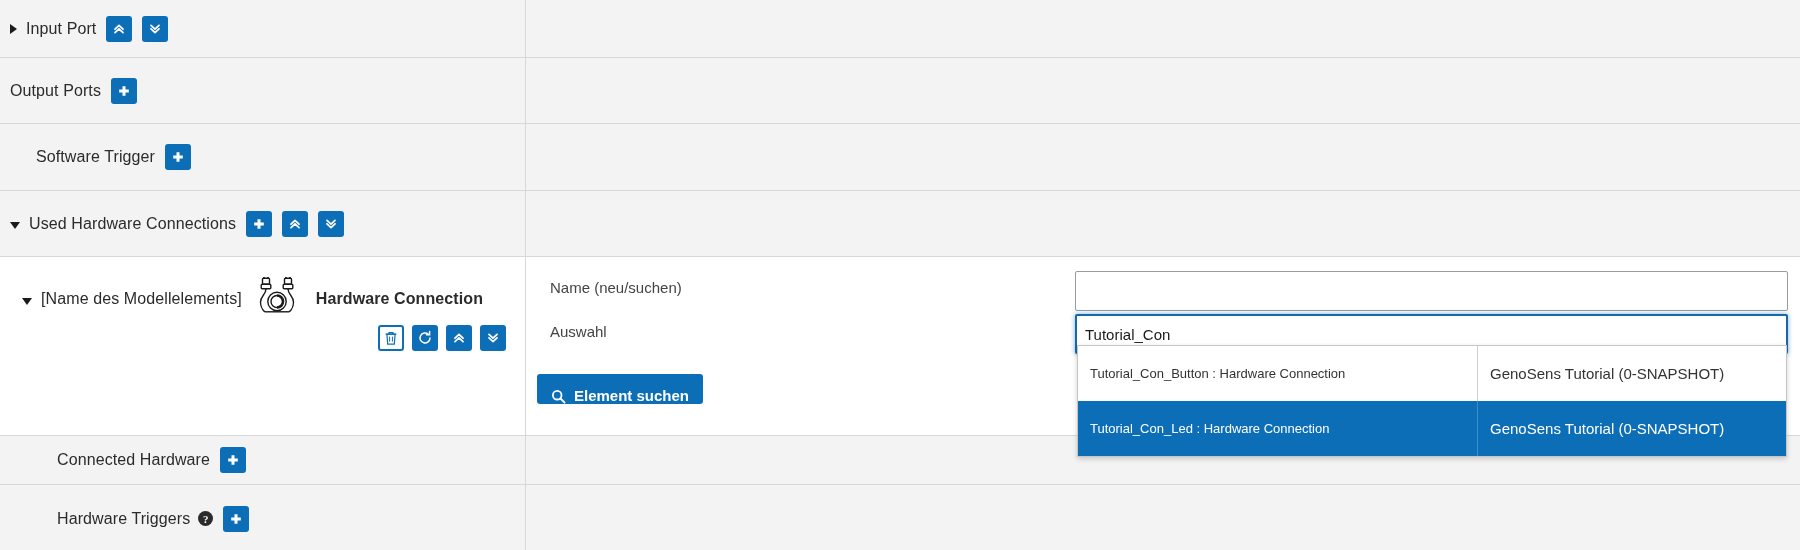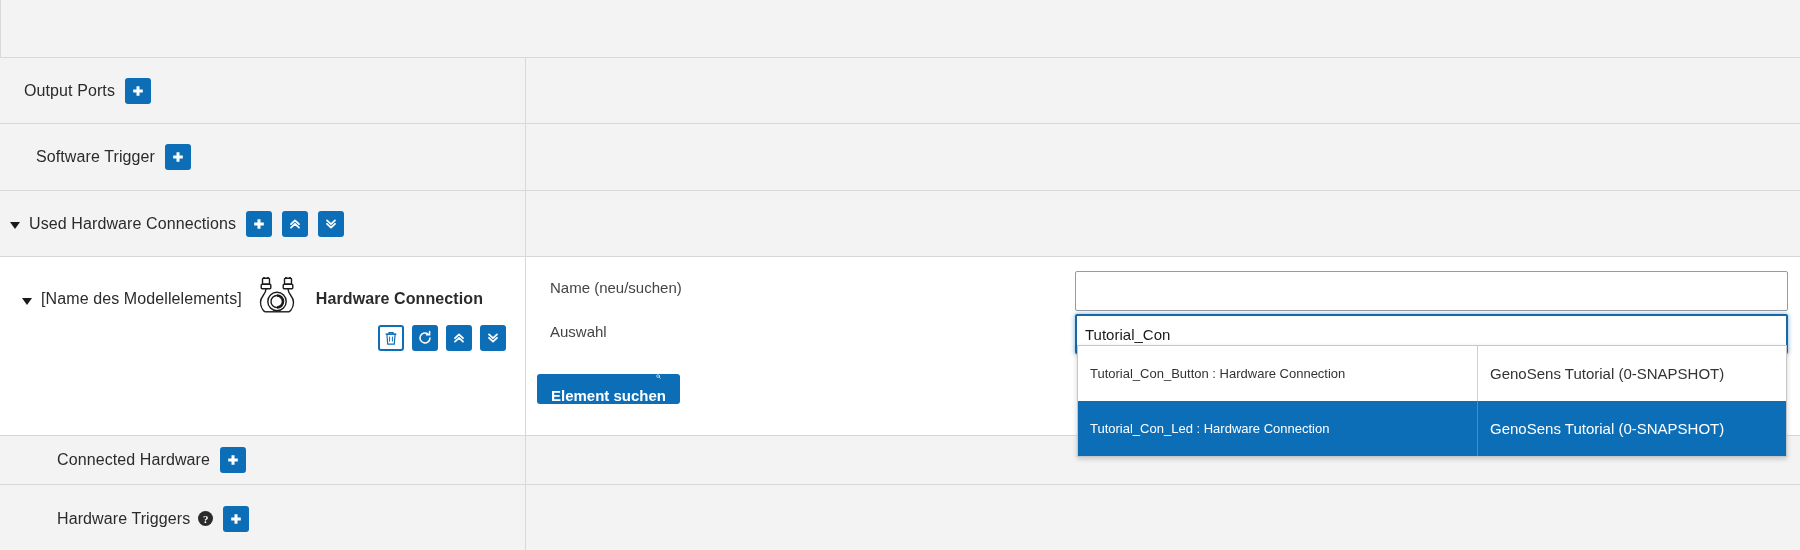--- a/index.html
+++ b/index.html
@@ -192,21 +192,20 @@
     border-radius: 3px;
     color: #ffffff;
     font-size: 15px;
     font-weight: bold;
     font-family: "Liberation Sans", sans-serif;
     display: inline-flex;
     align-items: flex-end;
     gap: 8px;
     padding: 0 14px;
     cursor: pointer;
-    flex-direction: column;
   }
 
   
   .suggest {
     position: absolute;
     left: 1077px;
     top: 345px;
     width: 710px;
     background: #ffffff;
     border: 1px solid #c6c6c6;
@@ -235,25 +234,41 @@
     padding-left: 12px;
     font-size: 15px;
   }
 </style>
 </head>
 <body>
 
 <div class="app">
 
   <div class="row" style="height:58px;">
+    <div class="left">
+      <span class="tri tri-right"></span>
+      <span class="label">Input Port</span>
+      <button class="btn">
+        <svg width="14" height="14" viewBox="0 0 14 14">
+            <path d="M3 7.2 7 3.4l4 3.8" fill="none" stroke="#fff" stroke-width="1.8" stroke-linecap="round" stroke-linejoin="round"></path>
+            <path d="M3 10.6 7 6.8l4 3.8" fill="none" stroke="#fff" stroke-width="1.8" stroke-linecap="round" stroke-linejoin="round"></path>
+          </svg>
+      </button>
+      <button class="btn">
+        <svg width="14" height="14" viewBox="0 0 14 14">
+            <path d="M3 3.4 7 7.2l4-3.8" fill="none" stroke="#fff" stroke-width="1.8" stroke-linecap="round" stroke-linejoin="round"></path>
+            <path d="M3 6.8 7 10.6l4-3.8" fill="none" stroke="#fff" stroke-width="1.8" stroke-linecap="round" stroke-linejoin="round"></path>
+          </svg>
+      </button>
+    </div>
     <div class="right"></div>
   </div>
 
   <div class="row" style="height:66px;">
-    <div class="left" style="padding-left:24px;">
+    <div class="left" style="padding-left:10px;">
       <span class="label">Output Ports</span>
       <button class="btn">
         <svg width="14" height="14" viewBox="0 0 14 14">
             <path d="M7 2.2v9.6M2.2 7h9.6" stroke="#fff" stroke-width="3" stroke-linecap="butt"></path>
           </svg>
       </button>
     </div>
     <div class="right"></div>
   </div>
 

